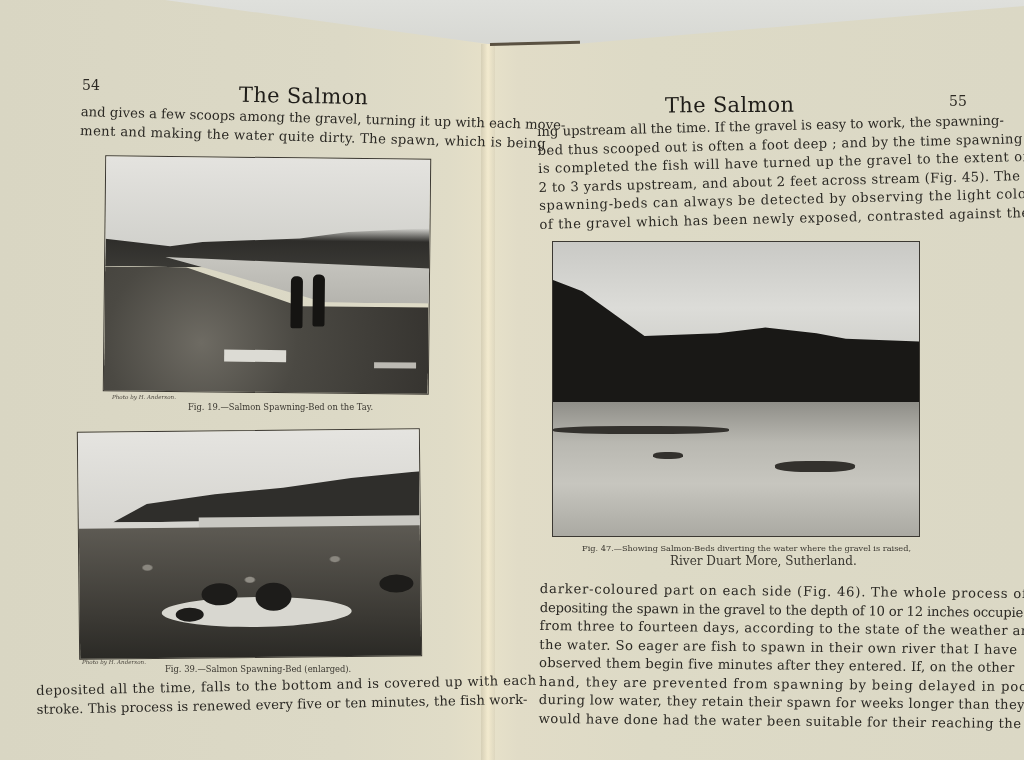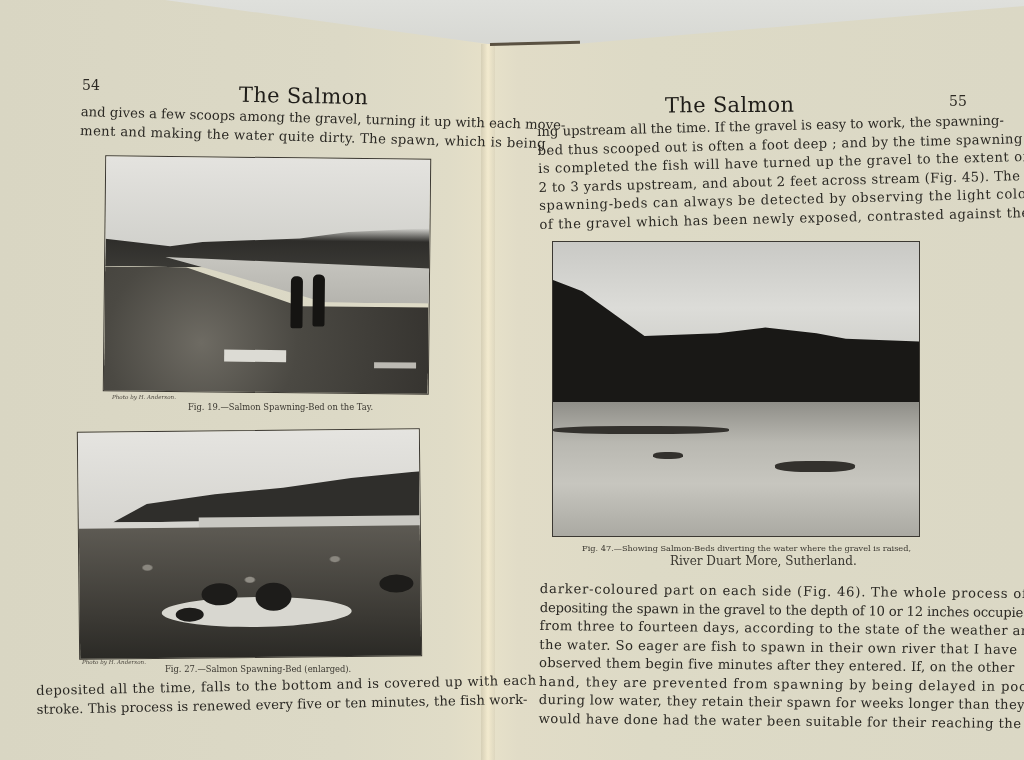--- a/index.html
+++ b/index.html
@@ -145,21 +145,21 @@
     <div class="trees"></div>
     <div class="water"></div>
     <div class="stones"></div>
     <div class="pool"></div>
     <div class="rock" style="left:122px; top:152px; width:36px; height:22px;"></div>
     <div class="rock" style="left:176px; top:152px; width:36px; height:28px;"></div>
     <div class="rock" style="left:96px; top:176px; width:28px; height:14px;"></div>
     <div class="rock" style="left:300px; top:145px; width:34px; height:18px;"></div>
   </div>
   <div class="credit" style="left:82px; top:659px;" data-interactable="false">Photo by H. Anderson.</div>
-  <div class="caption" style="left:165px; top:664px;" data-interactable="false">Fig. 27.—Salmon Spawning-Bed (enlarged).</div>
+  <div class="caption" style="left:165px; top:664px;" data-interactable="false">Fig. 39.—Salmon Spawning-Bed (enlarged).</div>
 
   <div class="body-text" style="left:36px; top:682px; transform:rotate(-1.2deg); transform-origin:left top;" data-interactable="false">
     <span class="ln" style="letter-spacing:0.45px;" data-interactable="false">deposited all the time, falls to the bottom and is covered up with each</span>
     <span class="ln" style="letter-spacing:0.1px;" data-interactable="false">stroke.  This process is renewed every five or ten minutes, the fish work-</span>
   </div>
 
   <div class="running-head" style="left:665px; top:93px; transform:rotate(-0.4deg);" data-interactable="false">The Salmon</div>
   <div class="page-num" style="left:921px; top:93px;margin-left:28px;" data-interactable="false">55</div>
 
   <div class="body-text" style="left:537px; top:123px; transform:rotate(-1.4deg); transform-origin:left top;" data-interactable="false">

